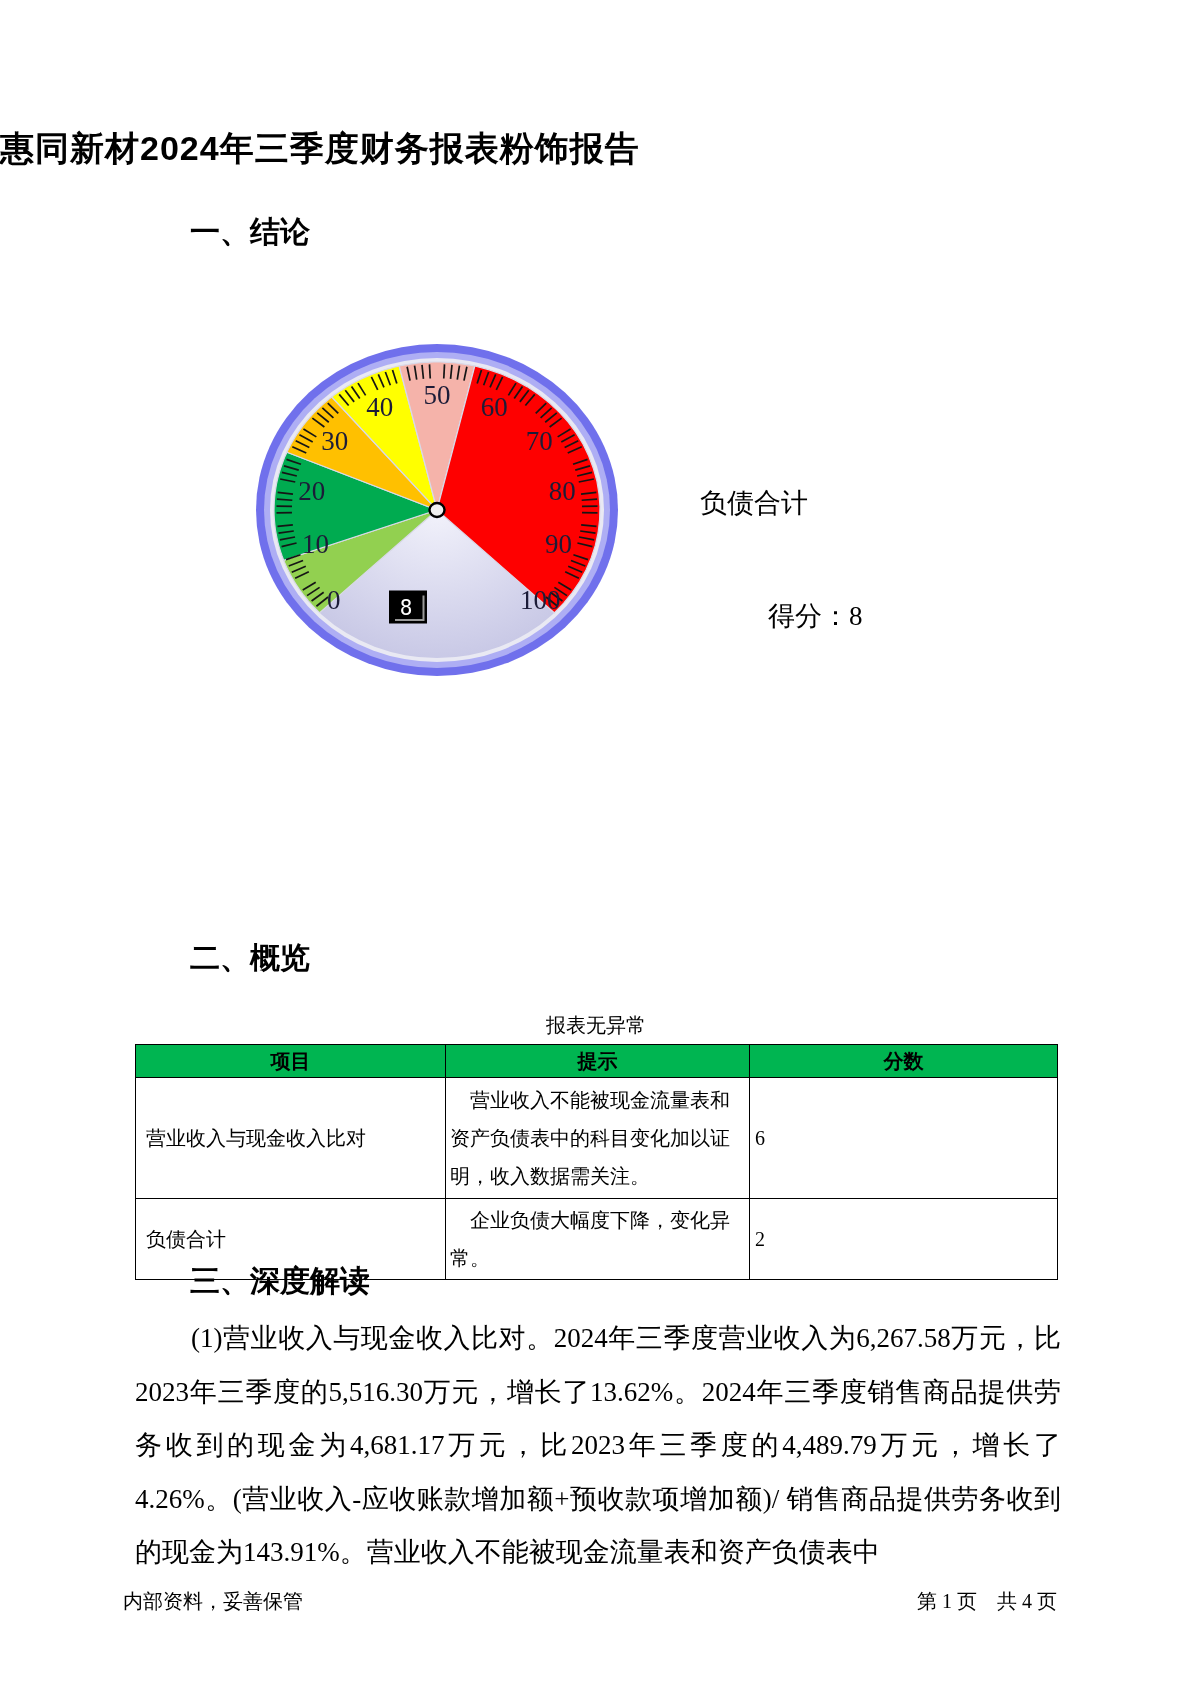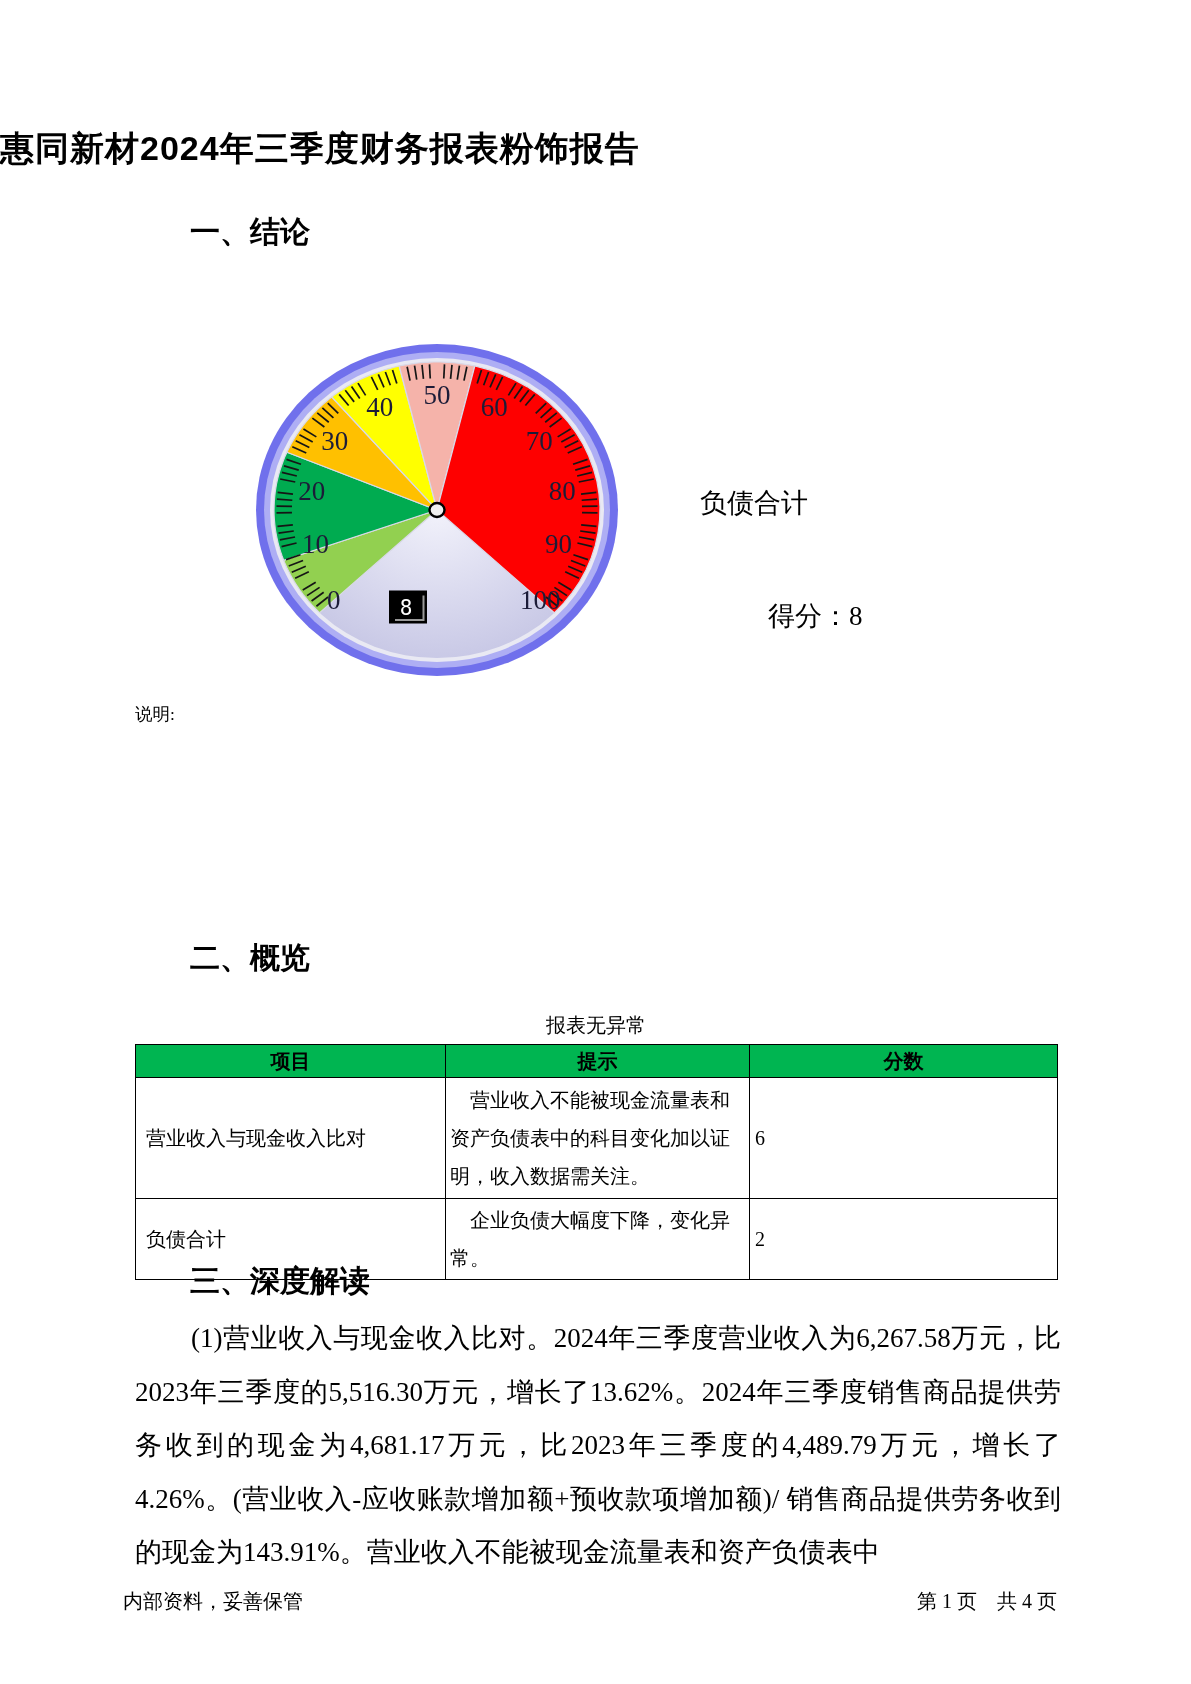--- a/index.html
+++ b/index.html
@@ -155,21 +155,20 @@
       <ellipse cx="202" cy="190" rx="7.5" ry="7" fill="#efefef" stroke="#000" stroke-width="2.4"></ellipse>
       <rect x="154" y="270.5" width="38" height="33" fill="#000000"></rect>
       <polyline points="160,300 188.5,300 188.5,275.5" fill="none" stroke="#999999" stroke-width="2"></polyline>
       <text x="171" y="288" fill="#ffffff" font-size="21" font-family="&quot;DejaVu Sans Mono&quot;,&quot;Liberation Mono&quot;,monospace" text-anchor="middle" dominant-baseline="central">8</text>
     </svg>
   <div class="q-line" id="qline2">负债合计</div>
   <div class="q-line" id="qline3">得分：8</div>
 </div>
 
 <div class="abs notes">
-  <div>说明:</div>
 </div>
 
 <div class="abs sec-head" id="sec2">二、概览</div>
 
 <div class="abs tbl-title">报表无异常</div>
 <table class="ov">
   <colgroup>
       <col class="c1">
       <col class="c2">
       <col class="c3">

